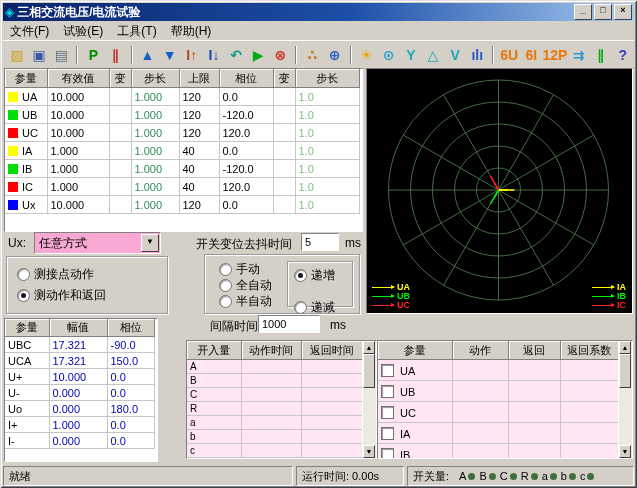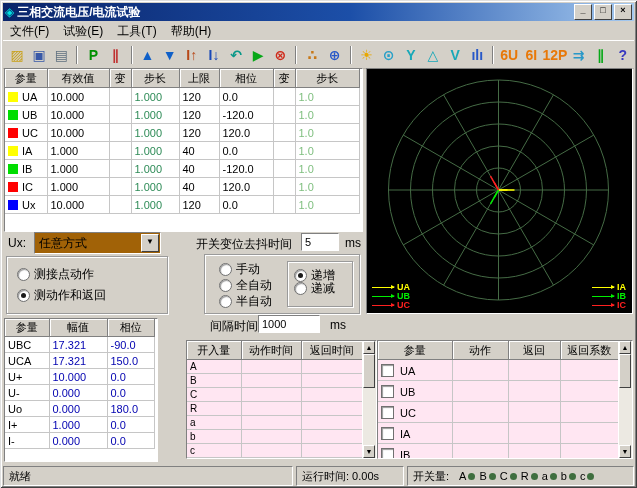--- a/index.html
+++ b/index.html
@@ -48,21 +48,21 @@
   .legend{position:absolute;bottom:3px;font-size:9px;font-weight:bold;line-height:9px;}
   .legend-left{left:5px;}
   .legend-right{right:6px;}
   .legend-row{display:flex;align-items:center;height:9px;}
   .legend-arrow{display:inline-block;width:22px;height:1px;background:currentColor;position:relative;margin-right:3px;}
   .legend-arrow::after{content:"";position:absolute;right:-1px;top:-2px;width:0;height:0;
     border-left:4px solid currentColor;border-top:2.5px solid transparent;border-bottom:2.5px solid transparent;}
   .legend-label{color:inherit;}
   
   .lbl{position:absolute;font-size:12px;white-space:nowrap;}
-  .combo{position:absolute;left:34px;top:232px;width:125px;height:20px;background:#a16207;
+  .combo{position:absolute;left:34px;top:232px;width:125px;height:20px;background:#f9a8d4;
     border:1px solid;border-color:#808080 #fff #fff #808080;display:flex;align-items:center;}
   .combo-text{flex:1;padding-left:4px;font-size:12px;}
   .combo-btn{width:16px;height:16px;margin-right:1px;background:#d4d0c8;border:1px solid;
     border-color:#fff #404040 #404040 #fff;font-size:8px;line-height:14px;text-align:center;}
   .win-input{position:absolute;background:#fff;border:1px solid;border-color:#808080 #fff #fff #808080;
     font-family:inherit;font-size:11px;padding:0 3px;box-sizing:border-box;}
   .groupbox{position:absolute;border:1px solid #9a9a9a;box-shadow:1px 1px 0 #ffffff, inset 1px 1px 0 #ffffff;}
   .radio{position:absolute;display:flex;align-items:center;gap:4px;font-size:12px;cursor:default;white-space:nowrap;}
   .rdot{width:11px;height:11px;border-radius:50%;background:#fff;border:1px solid #707070;
     box-shadow:inset 1px 1px 1px #9a9a9a;position:relative;flex:0 0 auto;}
@@ -70,21 +70,21 @@
   .mode-box{left:6px;top:256px;width:160px;height:56px;}
   .mode-box .radio:nth-child(1){left:10px;top:9px;}
   .mode-box .radio:nth-child(2){left:10px;top:30px;}
   .ctrl-box{left:204px;top:254px;width:154px;height:58px;}
   .ctrl-left .radio:nth-child(1){left:14px;top:6px;}
   .ctrl-left .radio:nth-child(2){left:14px;top:22px;}
   .ctrl-left .radio:nth-child(3){left:14px;top:38px;}
   .dir-box{left:82px;top:6px;width:64px;height:44px;position:absolute;border:1px solid #9a9a9a;
     box-shadow:1px 1px 0 #fff, inset 1px 1px 0 #fff;}
   .dir-box .radio:nth-child(1){left:6px;top:5px;}
-  .dir-box .radio:nth-child(2){left:6px;top:18px;text-align:center;}
+  .dir-box .radio:nth-child(2){left:6px;top:37px;text-align:center;}
   
   .phasor-wrap{left:4px;top:318px;width:152px;height:142px;}
   .phasor-grid{width:150px;}
   .phasor-grid th{height:15px;}
   .phasor-grid td{height:15px;}
   .pv{color:#0000b0;}
   
   .switch-wrap{left:186px;top:340px;width:189px;height:117px;}
   .switch-grid{width:176px;}
   .result-wrap{left:377px;top:340px;width:254px;height:117px;}

